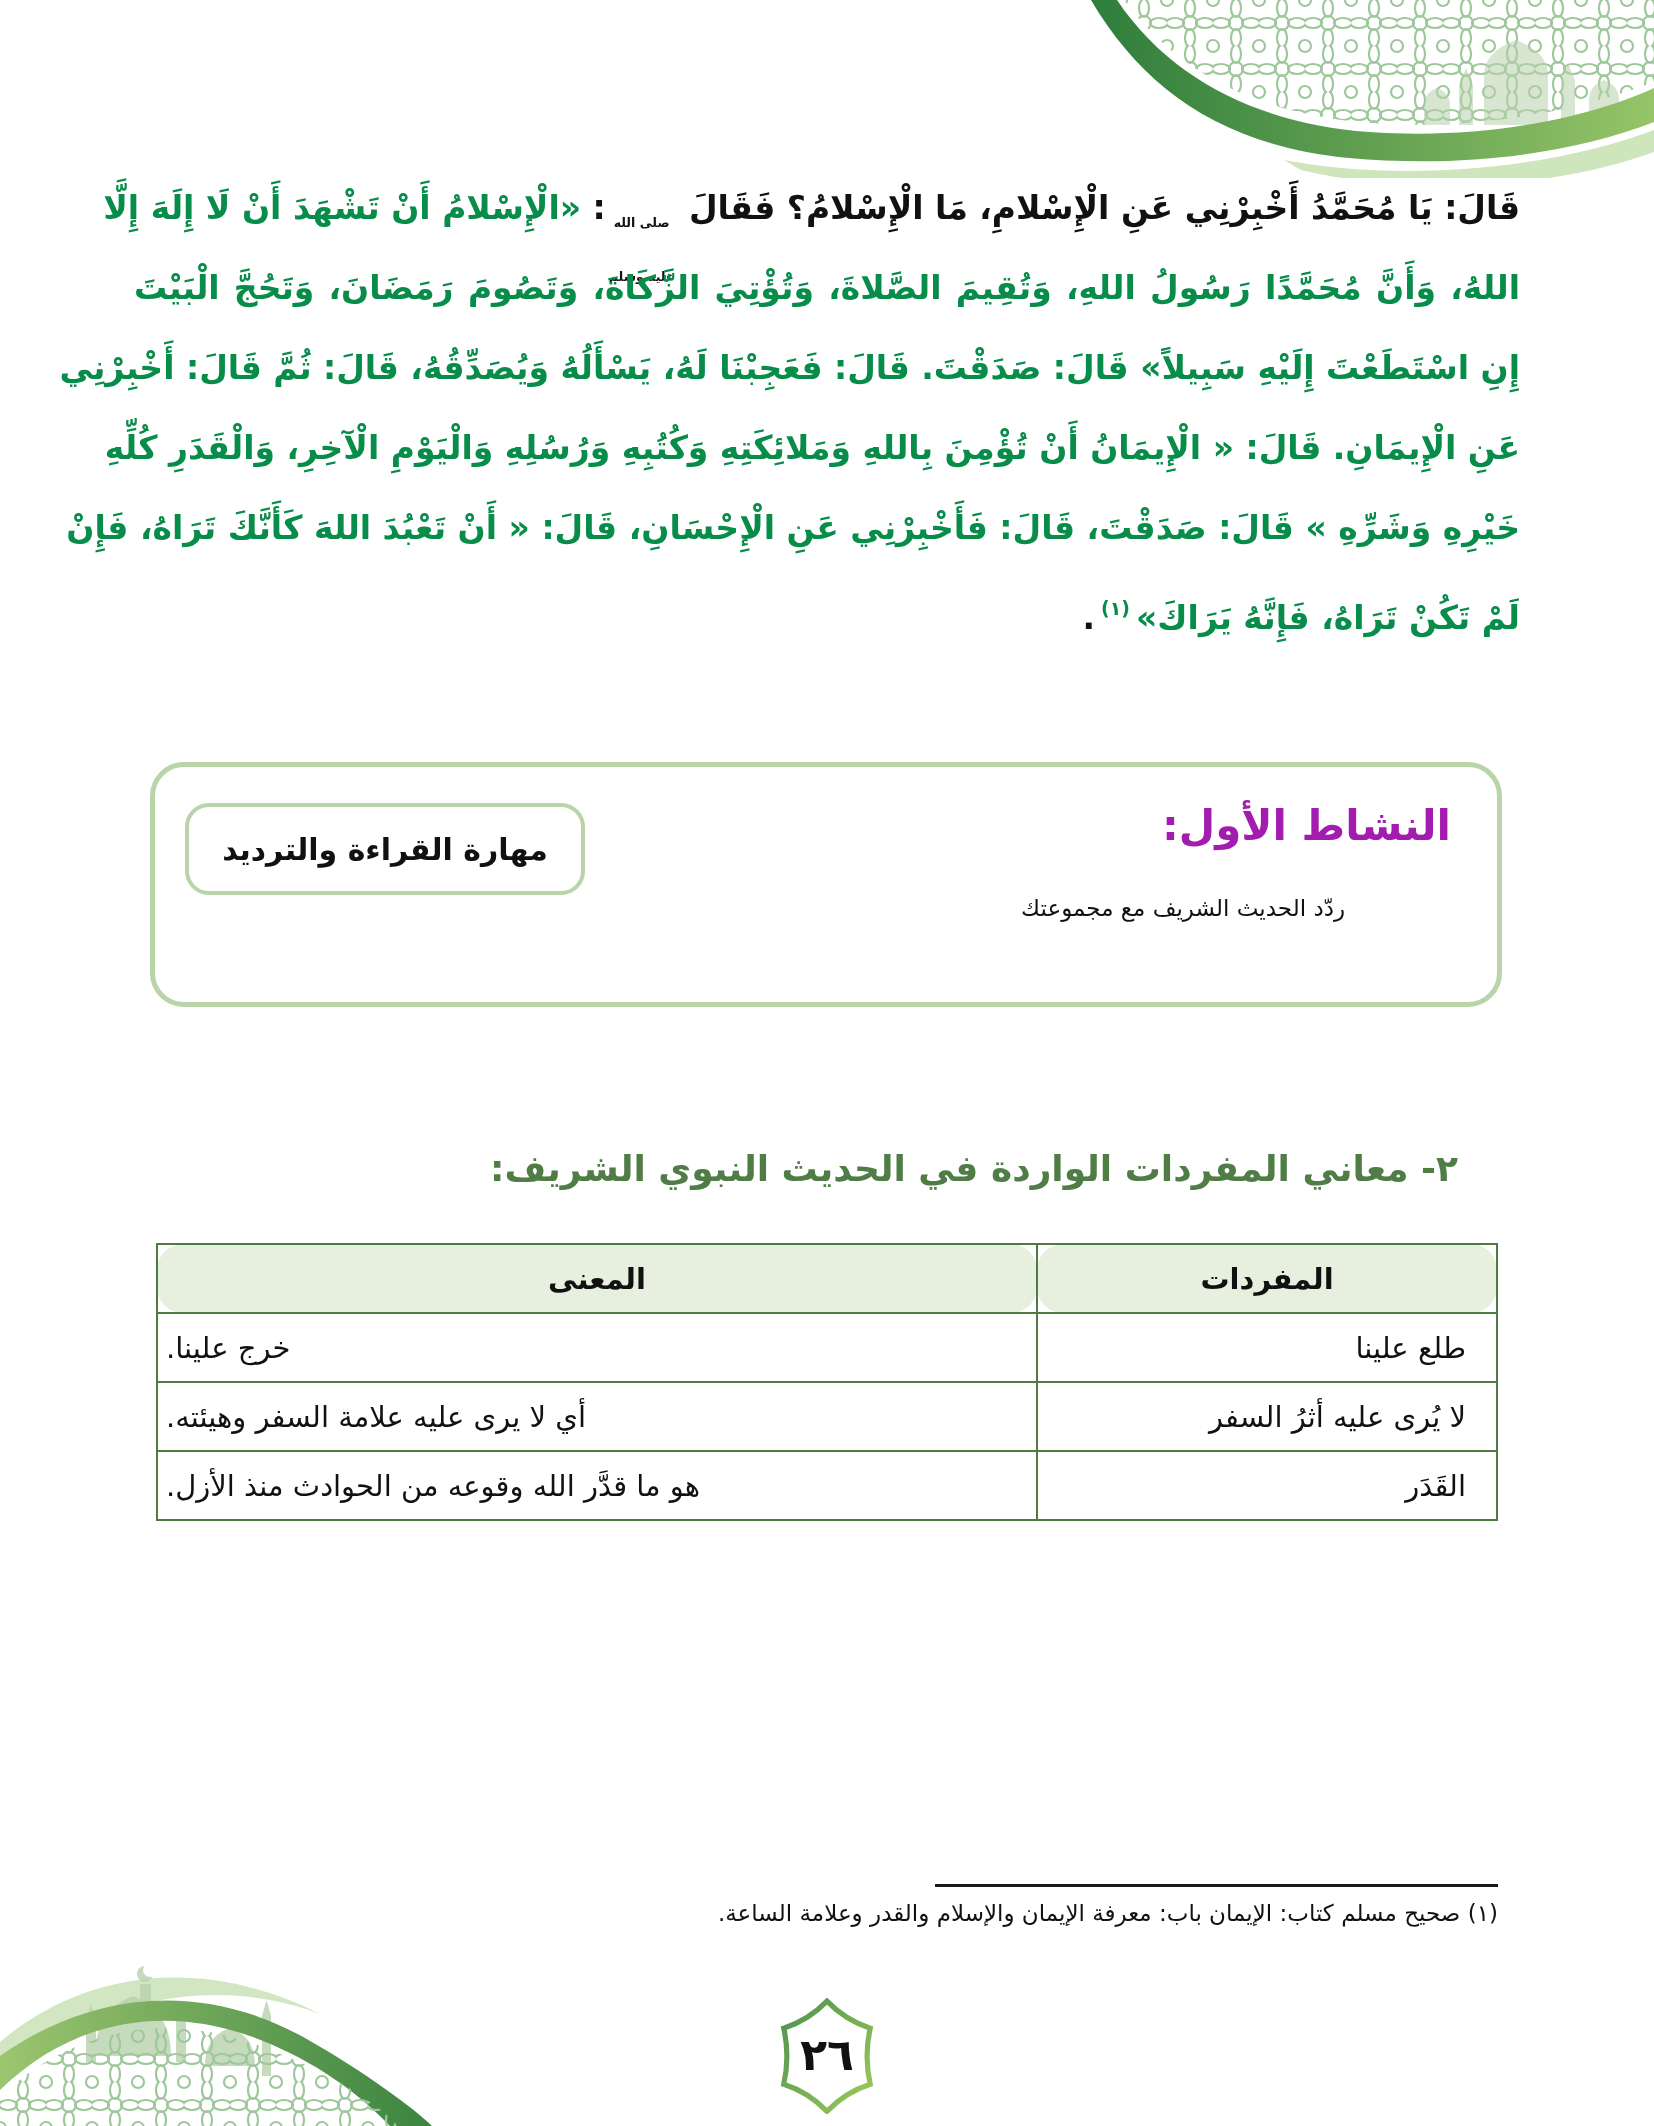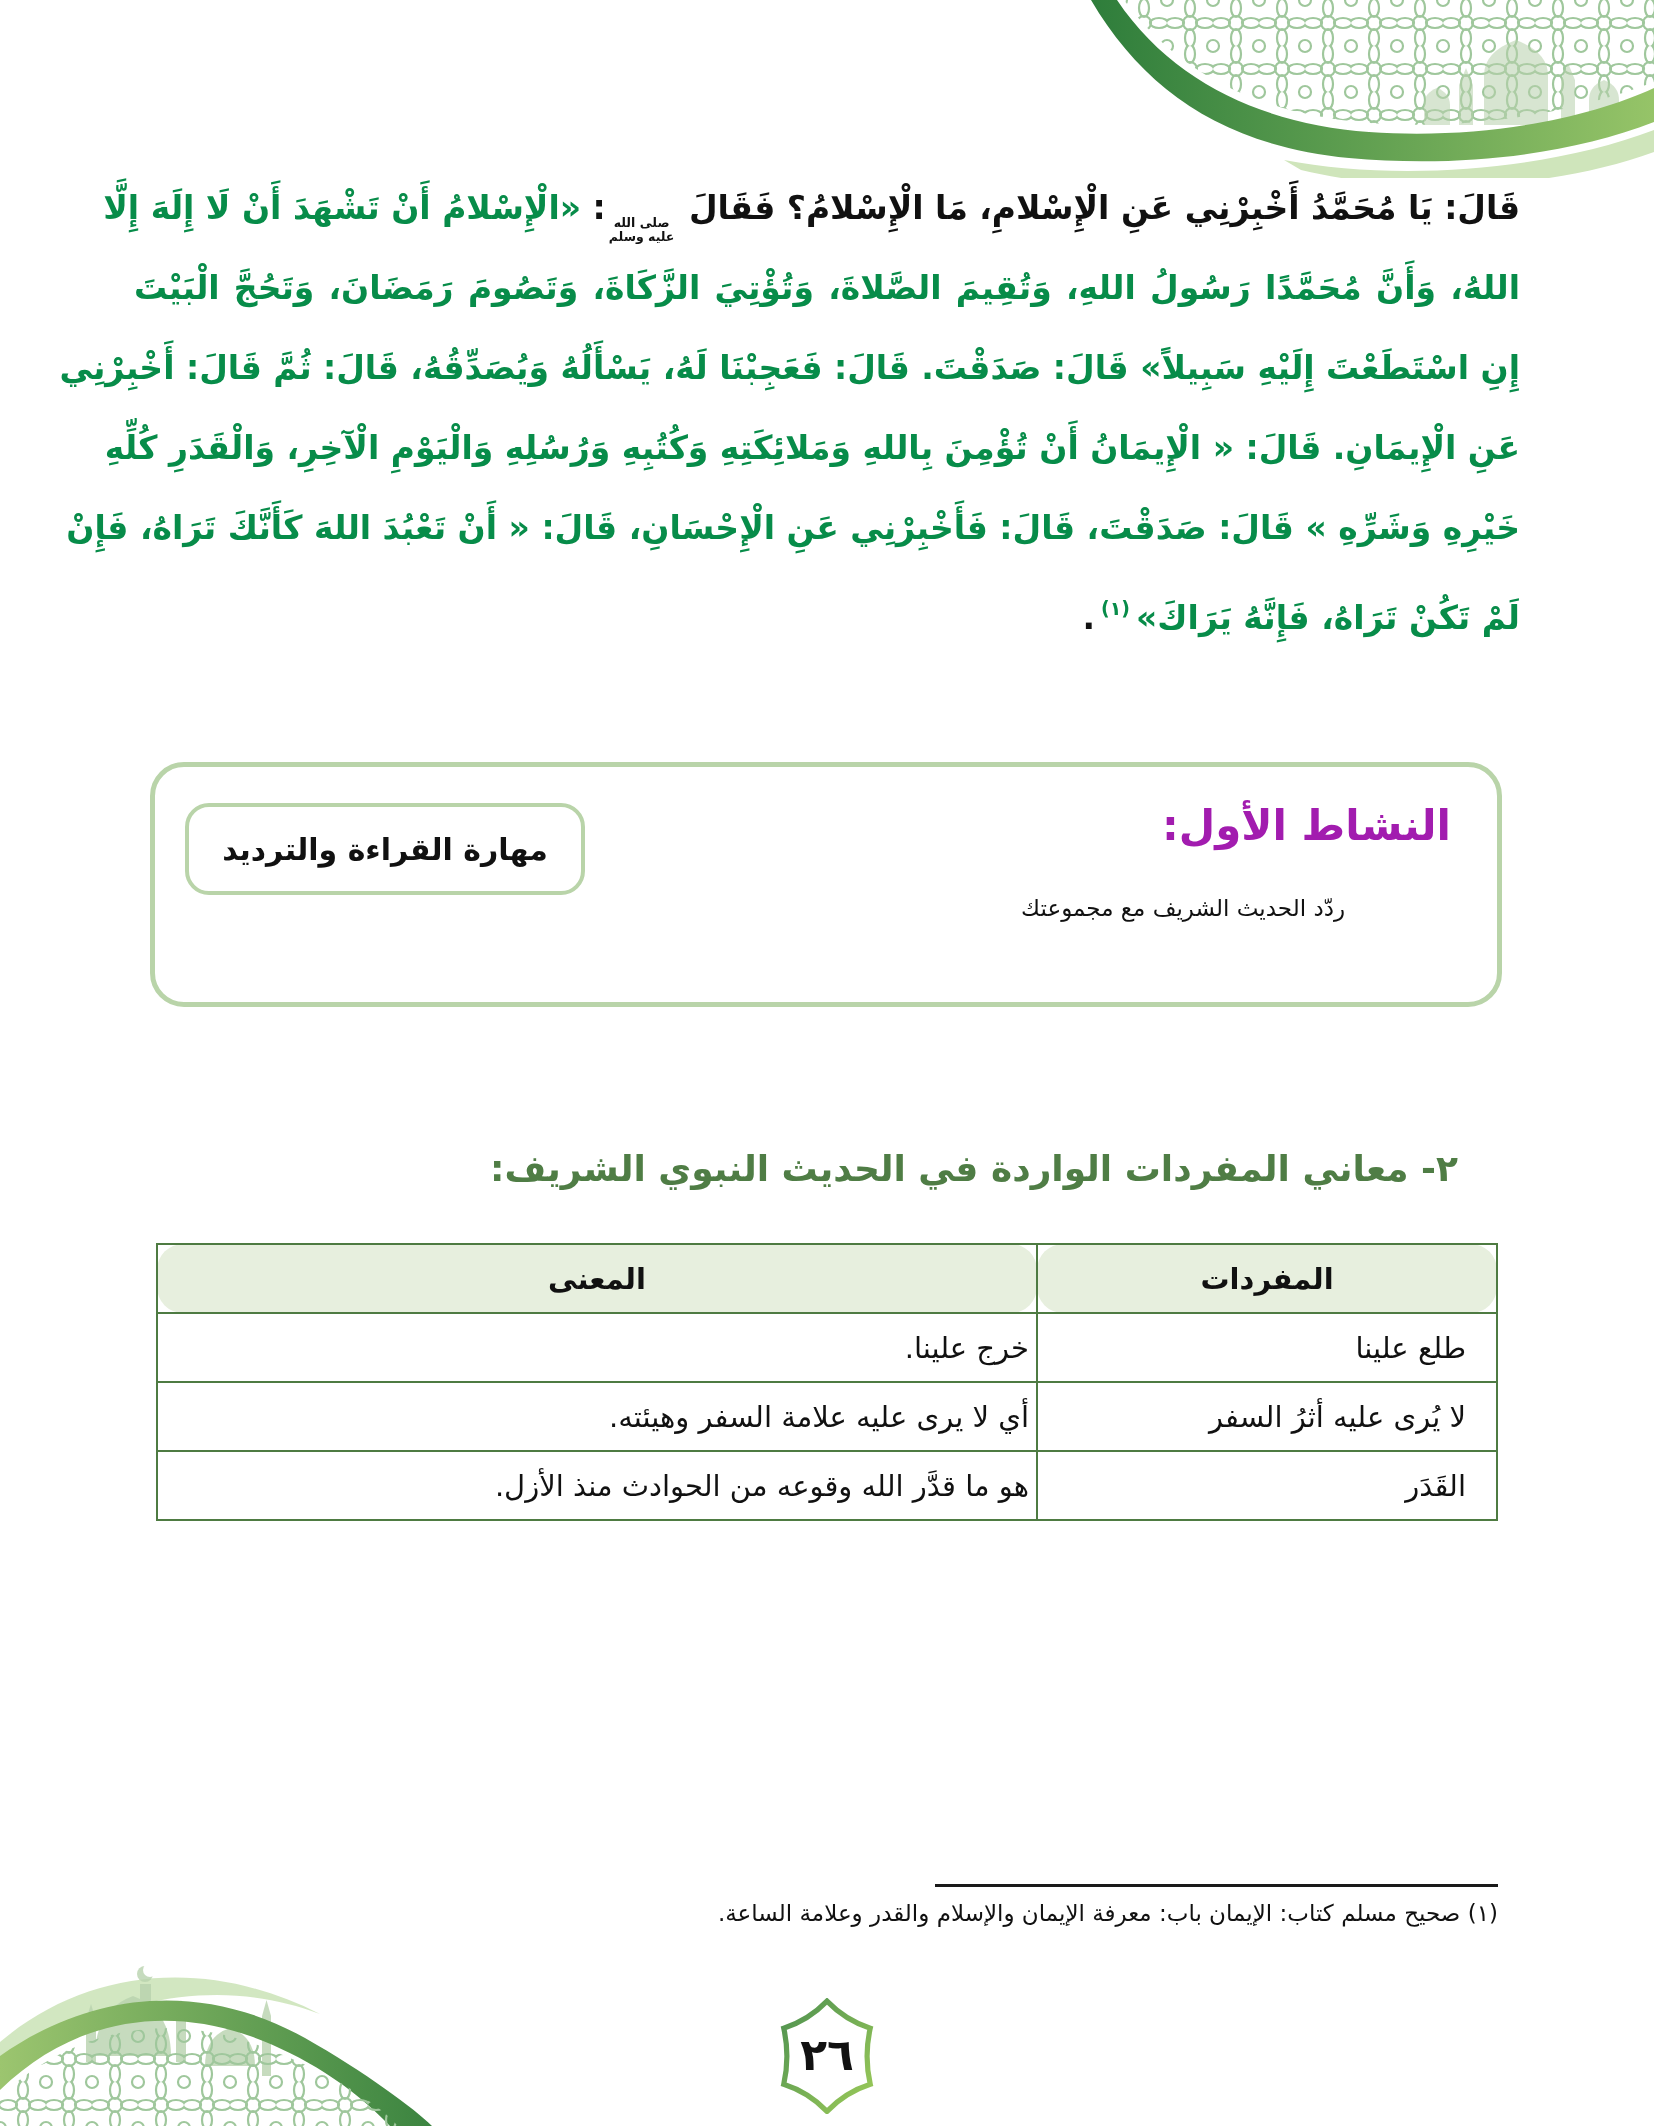--- a/index.html
+++ b/index.html
@@ -25,21 +25,21 @@
     line-height:80px;height:80px;
     white-space:nowrap;
     text-align:justify;text-align-last:justify;
   }
   .hline.last{text-align:right;text-align-last:right;}
   .green{color:#078c49;}
   .black{color:#111;}
   .saw{
     display:inline-flex;flex-direction:column;align-items:center;
     font-size:12.5px;line-height:1.08;font-weight:bold;color:#111;
-    vertical-align:-8px;margin:12px 3px;
+    vertical-align:-8px;margin:12px 3px;gap:40px;
   }
   .fn-marker{
     color:#078c49;font-size:19px;vertical-align:14px;font-weight:bold;margin:0 6px;
   }
   .end-period{color:#111;}
   
   .activity-box{
     position:absolute;top:762px;left:150px;width:1352px;height:245px;
     border:5px solid #b9d4a9;border-radius:34px;background:#fff;
     box-sizing:border-box;
@@ -72,21 +72,21 @@
   .vocab-table th,.vocab-table td{
     border:2px solid #4e7b42;
     font-size:29px;color:#111;
     box-sizing:border-box;
   }
   .vocab-table th{
     height:69px;background:#e7efde;font-weight:bold;text-align:center;border-radius:26px;
   }
   .vocab-table td{height:69px;}
   .vocab-table td.term{text-align:right;padding-right:30px;padding-left:24px;}
-  .vocab-table td.meaning{text-align:right;padding-right:7px;padding-left:8px;}
+  .vocab-table td.meaning{text-align:left;padding-right:7px;padding-left:8px;}
   
   .footnote-rule{
     position:absolute;top:1884px;left:935px;width:563px;height:3px;background:#1a1a1a;
   }
   .footnote{
     position:absolute;top:1900px;right:156px;
     font-size:23px;color:#111;direction:rtl;
   }
   
   .page-badge{

